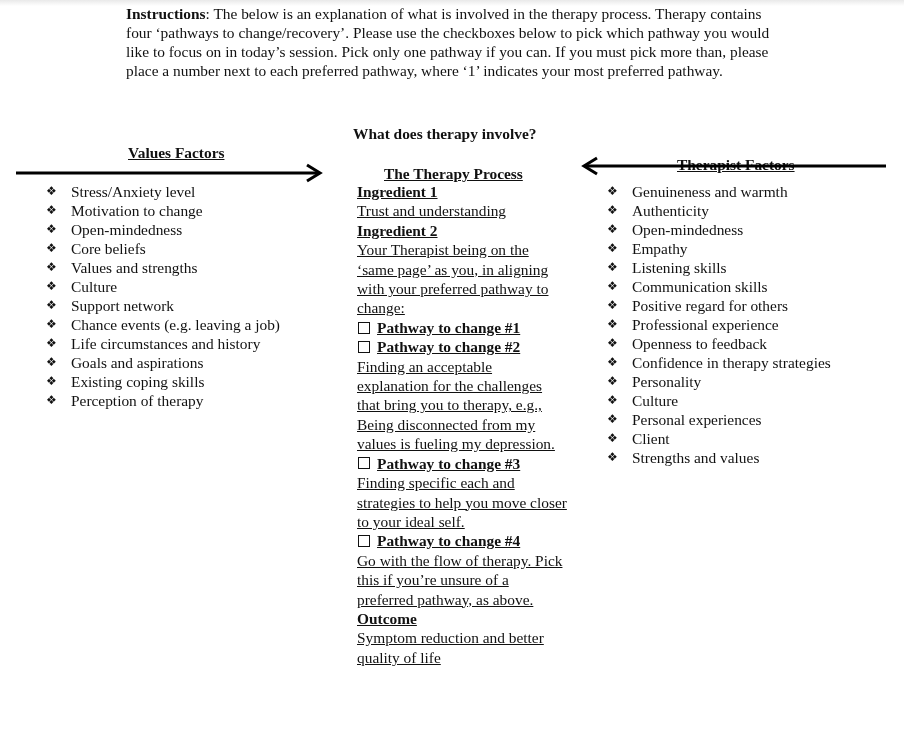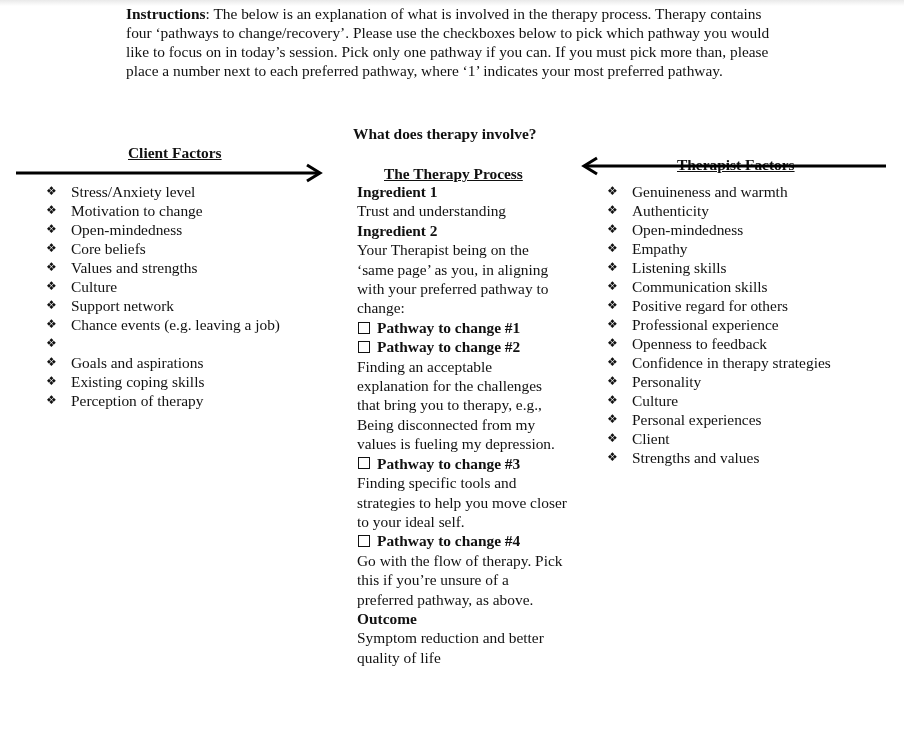--- a/index.html
+++ b/index.html
@@ -77,20 +77,21 @@
       line-height: 19px;
     }
 
     .process {
       position: absolute;
       left: 357px;
       top: 182px;
       width: 210px;
       line-height: 19.4px;
       font-size: 15.4px;
+      text-decoration: underline;
     }
     .process .h { font-weight: bold; }
     .process .pw {
       font-weight: bold;
       display: flex;
       align-items: center;
     }
     .checkbox {
       display: inline-block;
       width: 12px;
@@ -105,21 +106,21 @@
   </style>
 </head>
 <body>
 
 <div class="top-shade"></div>
 
 <div class="instructions"><b>Instructions</b><span>: The below is an explanation of what is involved in the therapy process. Therapy contains four ‘pathways to change/recovery’. Please use the checkboxes below to pick which pathway you would like to focus on in today’s session. Pick only one pathway if you can. If you must pick more than, please place a number next to each preferred pathway,  where ‘1’ indicates your most preferred pathway.</span></div>
 
 <div class="question">What does therapy involve?</div>
 
-<div class="col-heading client-heading">Client Factors</div>
+<div class="col-heading client-heading">Values Factors</div>
 <div class="col-heading therapist-heading">Therapist Factors</div>
 <div class="col-heading process-heading">The Therapy Process</div>
 
 <svg class="arrow arrow-left" width="312" height="22" viewBox="0 0 312 22">
   <line x1="2" y1="11" x2="304" y2="11" stroke="#000" stroke-width="3"></line>
   <polyline points="293,3 306,11 293,19" fill="none" stroke="#000" stroke-width="3" stroke-linejoin="miter"></polyline>
 </svg>
 
 <svg class="arrow arrow-right" width="310" height="22" viewBox="0 0 310 22">
   <line x1="6" y1="11" x2="306" y2="11" stroke="#000" stroke-width="3"></line>
@@ -154,20 +155,21 @@
   <li>
       <span class="bullet">❖</span>
       <span>Support network</span>
     </li>
   <li>
       <span class="bullet">❖</span>
       <span>Chance events (e.g. leaving a job)</span>
     </li>
   <li>
       <span class="bullet">❖</span>
+      <span>Life circumstances and history</span>
     </li>
   <li>
       <span class="bullet">❖</span>
       <span>Goals and aspirations</span>
     </li>
   <li>
       <span class="bullet">❖</span>
       <span>Existing coping skills</span>
     </li>
   <li>
@@ -190,21 +192,21 @@
   <div class="pw">
       <span class="checkbox"></span>
       <span>Pathway to change #2</span>
     </div>
   <div>Finding an acceptable explanation for the challenges that bring you to therapy, e.g., Being disconnected from my values is fueling my depression.</div>
 
   <div class="pw">
       <span class="checkbox"></span>
       <span>Pathway to change #3</span>
     </div>
-  <div>Finding specific tools and strategies to help you move closer to your ideal self.</div>
+  <div>Finding specific each and strategies to help you move closer to your ideal self.</div>
 
   <div class="pw">
       <span class="checkbox"></span>
       <span>Pathway to change #4</span>
     </div>
   <div>Go with the flow of therapy. Pick this if you’re unsure of a preferred pathway, as above.</div>
 
   <div class="h">Outcome</div>
   <div>Symptom reduction and better quality of life</div>
 </div>

